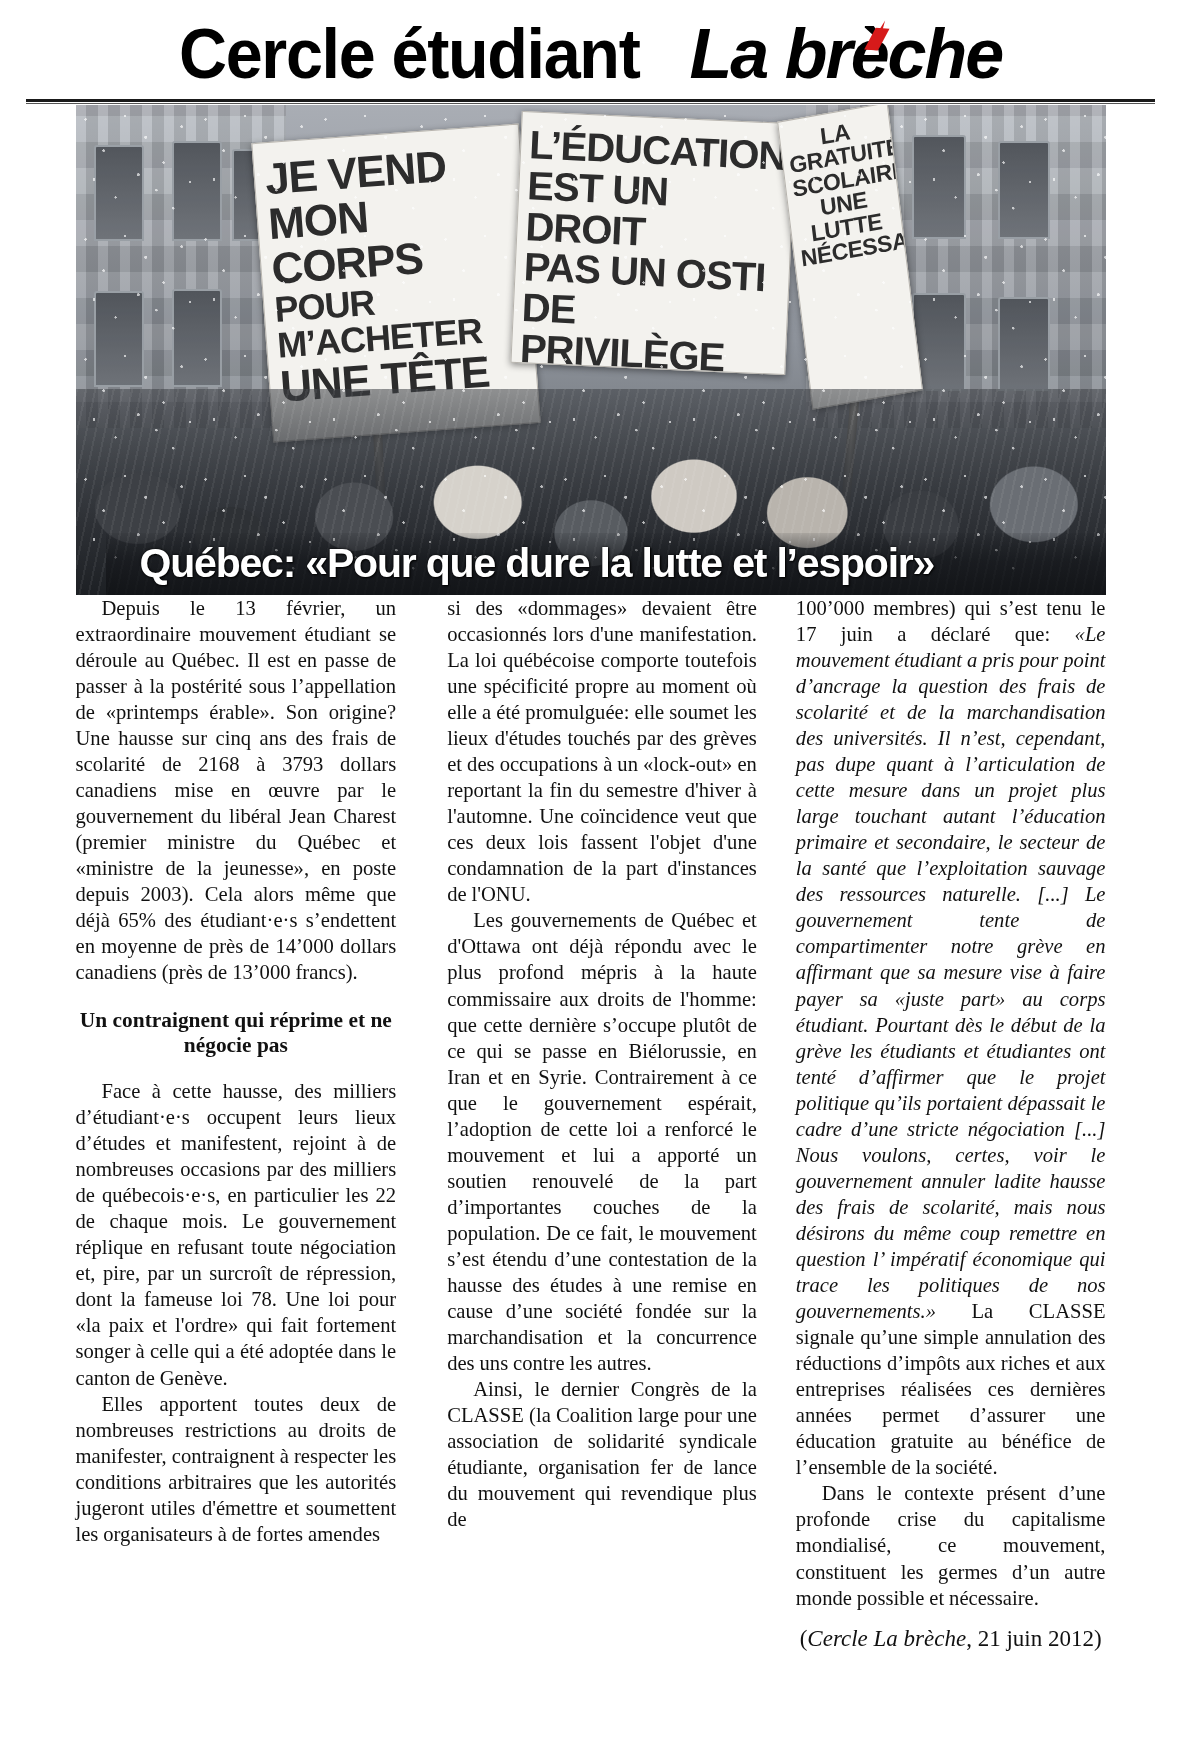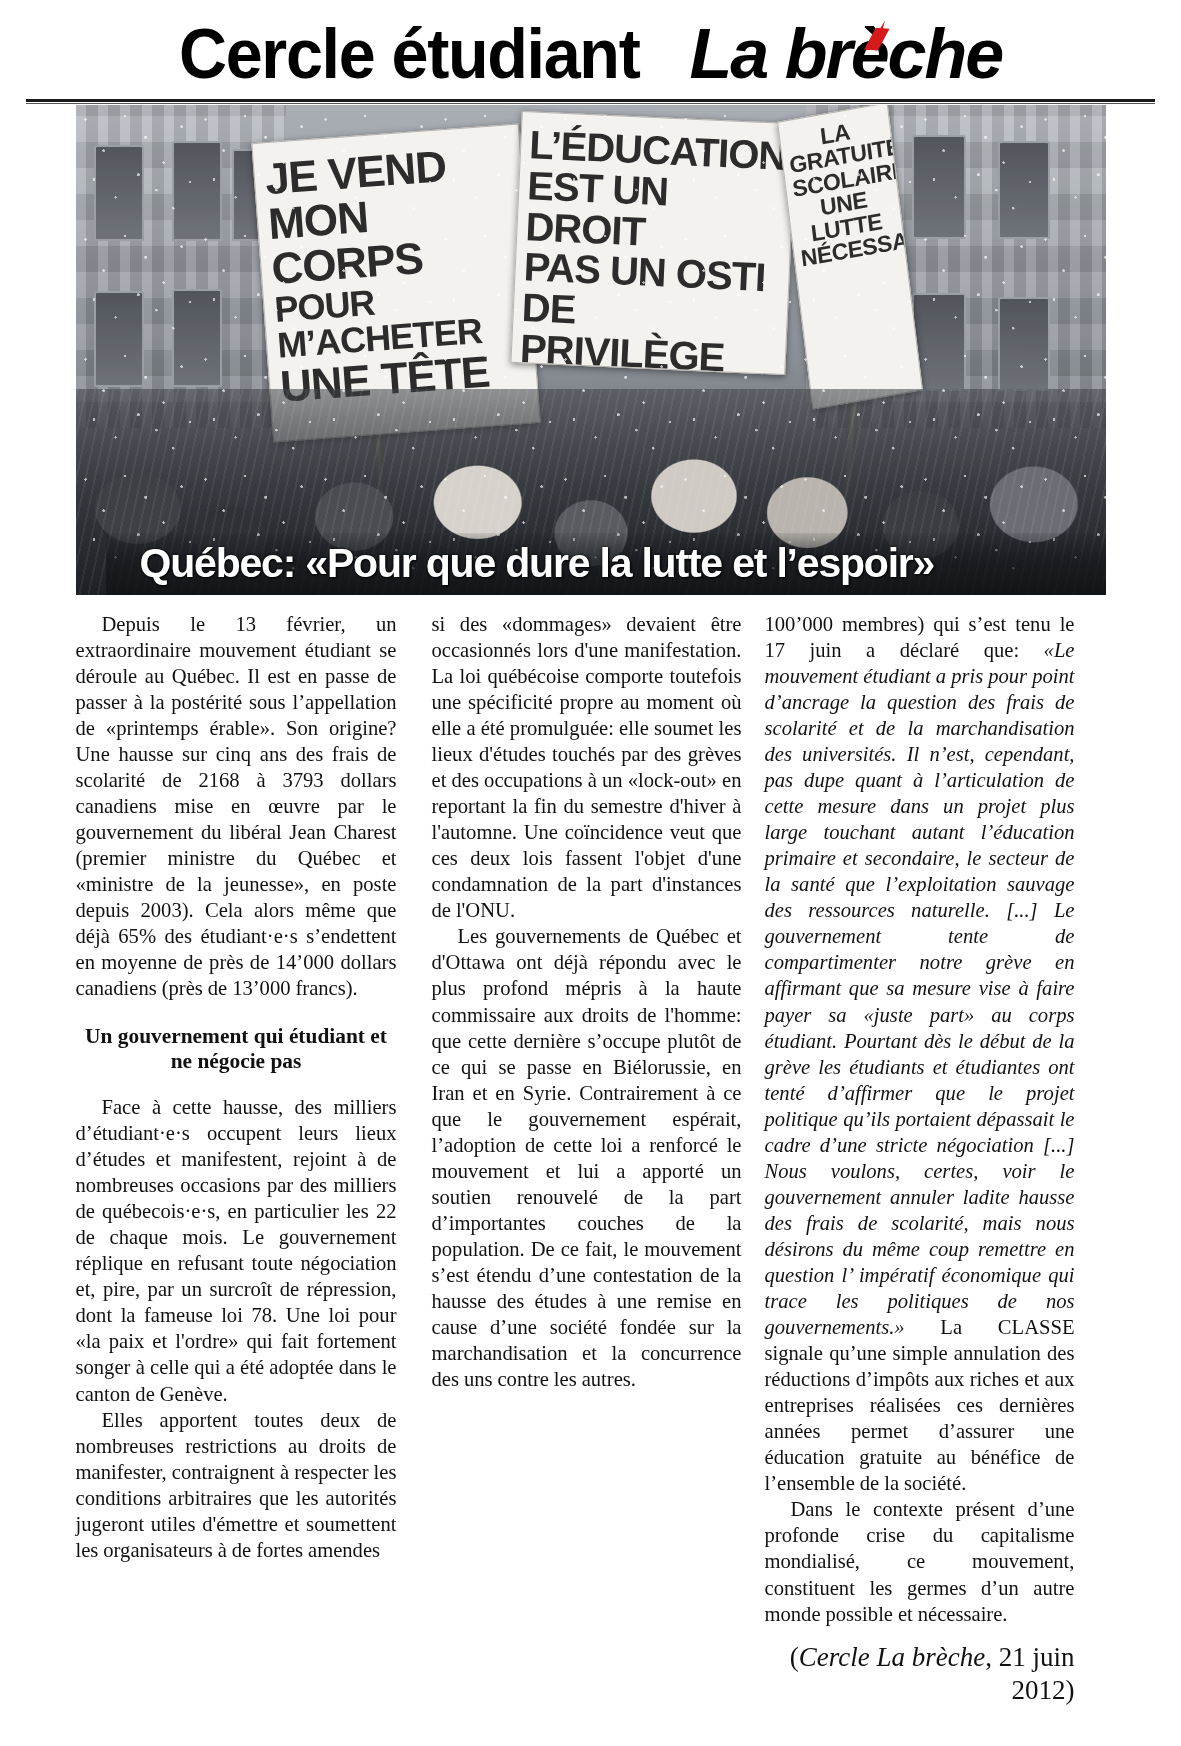--- a/index.html
+++ b/index.html
@@ -248,22 +248,21 @@
     font-size: 41px;
     letter-spacing: -1.2px;
     color: #ffffff;
     white-space: nowrap;
     text-shadow: 0 0 3px rgba(0,0,0,.85), 1px 1px 2px rgba(0,0,0,.9);
   }
 
   
   .article {
     display: flex;
-    gap: 0;
-    margin-top: 16px;
+    gap: 16px;
     width: 1030px;
     margin-left: auto;
     margin-right: auto;
   }
   .col {
     width: 333px;
     box-sizing: border-box;
   }
   .col + .col { padding-left: 23px; font-family: Liberation Serif, serif; }
   .col-1 { padding-right: 12px; }
@@ -283,23 +282,23 @@
   h2.subhead {
     margin: 22px 0 20px 0;
     font-size: 21.4px;
     line-height: 1.18;
     font-weight: bold;
     text-align: center;
   }
 
   p.signature {
     margin: 14px 0 0 0;
-    font-size: 27px;
+    font-size: 23px;
     line-height: 1.25;
-    text-align: right;
+    text-align: center;
     text-indent: 0;
   }
   p.signature em { font-style: italic; }
 </style>
 </head>
 <body>
 
 <div class="page">
 
   <header class="masthead">
@@ -361,28 +360,29 @@
 
     <div class="headline">
       <span class="headline-text">Québec: «Pour que dure la lutte et l’espoir»</span>
     </div>
   </figure>
 
   <div class="article">
 
     <div class="col col-1">
       <p class="body">Depuis le 13 février, un extraordinaire mouvement étudiant se déroule au Québec. Il est en passe de passer à la postérité sous l’appellation de «printemps érable». Son origine? Une hausse sur cinq ans des frais de scolarité de 2168 à 3793 dollars canadiens mise en œuvre par le gouvernement du libéral Jean Charest (premier ministre du Québec et «ministre de la jeunesse», en poste depuis 2003). Cela alors même que déjà 65% des étudiant·e·s s’endettent en moyenne de près de 14’000 dollars canadiens (près de 13’000 francs).</p>
-      <h2 class="subhead">Un gouvernement qui étudiant et ne négocie pas</h2>
+      <h2 class="subhead">Un contraignent qui réprime et ne négocie pas</h2>
       <p class="body">Face à cette hausse, des milliers d’étudiant·e·s occupent leurs lieux d’études et manifestent, rejoint à de nombreuses occasions par des milliers de québecois·e·s, en particulier les 22 de chaque mois. Le gouvernement réplique en refusant toute négociation et, pire, par un surcroît de répression, dont la fameuse loi 78. Une loi pour «la paix et l'ordre» qui fait fortement songer à celle qui a été adoptée dans le canton de Genève.</p>
       <p class="body">Elles apportent toutes deux de nombreuses restrictions au droits de manifester, contraignent à respecter les conditions arbitraires que les autorités jugeront utiles d'émettre et soumettent les organisateurs à de fortes amendes</p>
     </div>
 
     <div class="col col-2">
       <p class="body noindent">si des «dommages» devaient être occasionnés lors d'une manifestation. La loi québécoise comporte toutefois une spécificité propre au moment où elle a été promulguée: elle soumet les lieux d'études touchés par des grèves et des occupations à un «lock-out» en reportant la fin du semestre d'hiver à l'automne. Une coïncidence veut que ces deux lois fassent l'objet d'une condamnation de la part d'instances de l'ONU.</p>
       <p class="body">Les gouvernements de Québec et d'Ottawa ont déjà répondu avec le plus profond mépris à la haute commissaire aux droits de l'homme: que cette dernière s’occupe plutôt de ce qui se passe en Biélorussie, en Iran et en Syrie. Contrairement à ce que le gouvernement espérait, l’adoption de cette loi a renforcé le mouvement et lui a apporté un soutien renouvelé de la part d’importantes couches de la population. De ce fait, le mouvement s’est étendu d’une contestation de la hausse des études à une remise en cause d’une société fondée sur la marchandisation et la concurrence des uns contre les autres.</p>
+      <p class="body">Ainsi, le dernier Congrès de la CLASSE (la Coalition large pour une association de solidarité syndicale étudiante, organisation fer de lance du mouvement qui revendique plus de</p>
     </div>
 
     <div class="col col-3">
       <p class="body noindent"><span>100’000 membres) qui s’est tenu le 17 juin a déclaré que: </span><em>«Le mouvement étudiant a pris pour point d’ancrage la question des frais de scolarité et de la marchandisation des universités. Il n’est, cependant, pas dupe quant à l’articulation de cette mesure dans un projet plus large touchant autant l’éducation primaire et secondaire, le secteur de la santé que l’exploitation sauvage des ressources naturelle. [...] Le gouvernement tente de compartimenter notre grève en affirmant que sa mesure vise à faire payer sa «juste part» au corps étudiant. Pourtant dès le début de la grève les étudiants et étudiantes ont tenté d’affirmer que le projet politique qu’ils portaient dépassait le cadre d’une stricte négociation [...] Nous voulons, certes, voir le gouvernement annuler ladite hausse des frais de scolarité, mais nous désirons du même coup remettre en question l’ impératif économique qui trace les politiques de nos gouvernements.»</em><span> La CLASSE signale qu’une simple annulation des réductions d’impôts aux riches et aux entreprises réalisées ces dernières années permet d’assurer une éducation gratuite au bénéfice de l’ensemble de la société.</span></p>
       <p class="body">Dans le contexte présent d’une profonde crise du capitalisme mondialisé, ce mouvement, constituent les germes d’un autre monde possible et nécessaire.</p>
       <p class="signature"><span>(</span><em>Cercle La brèche</em><span>, 21 juin 2012)</span></p>
     </div>
 
   </div>
 </div>

